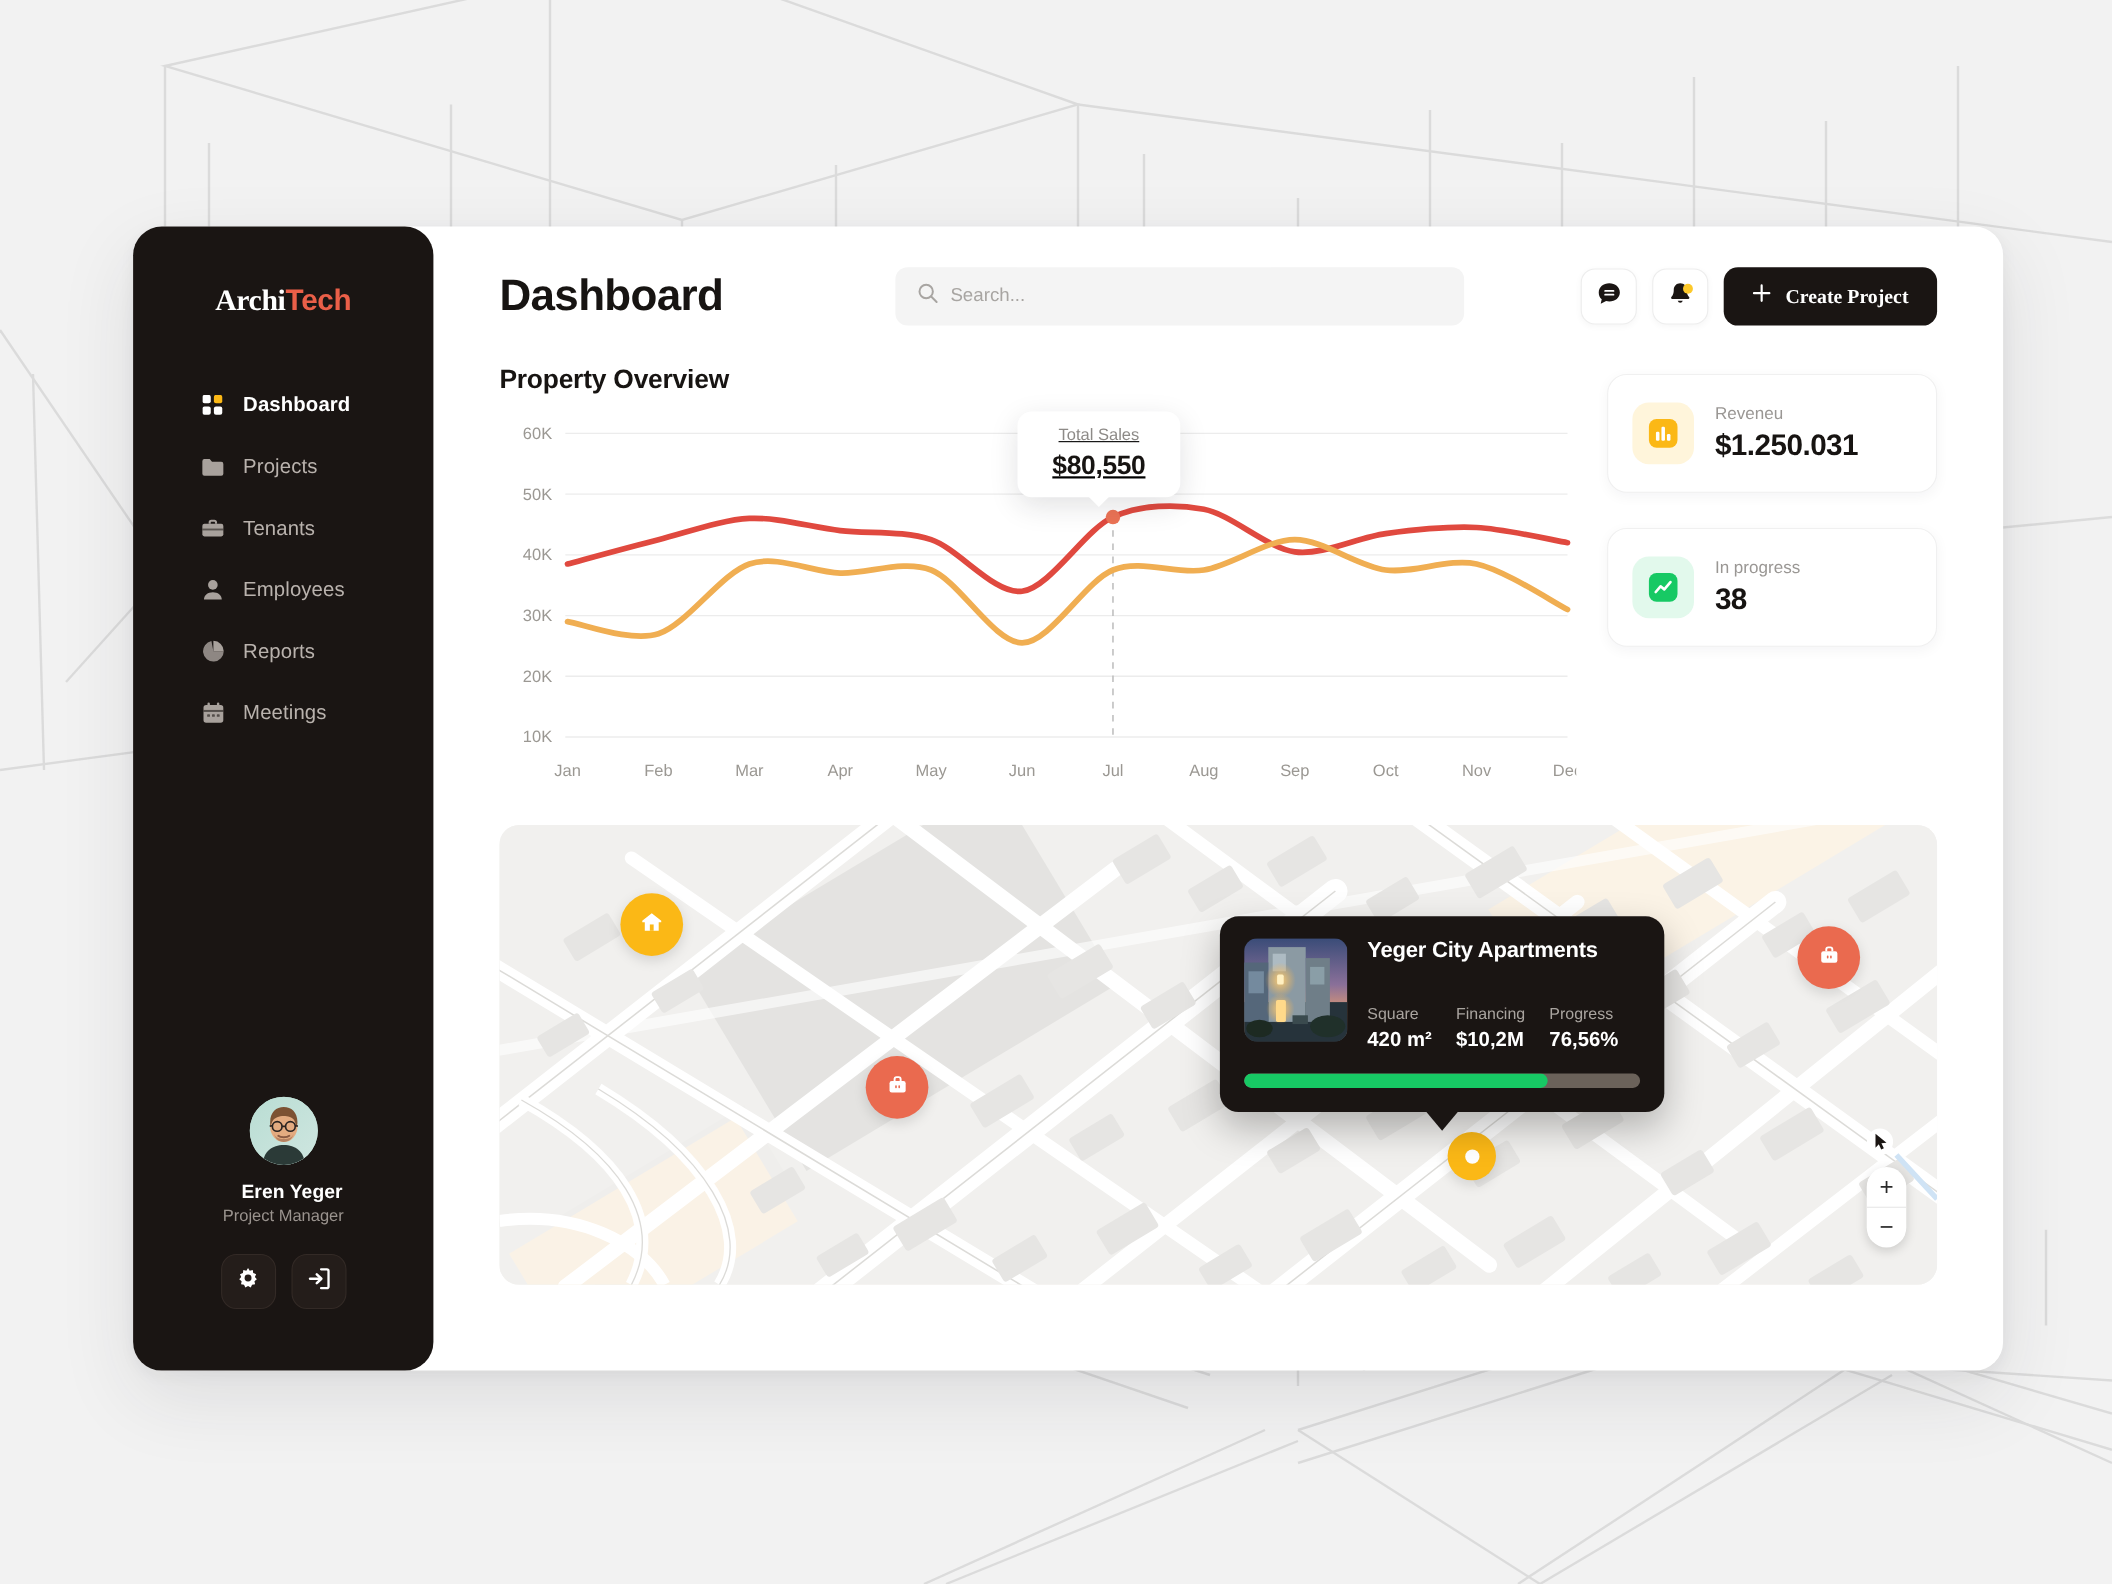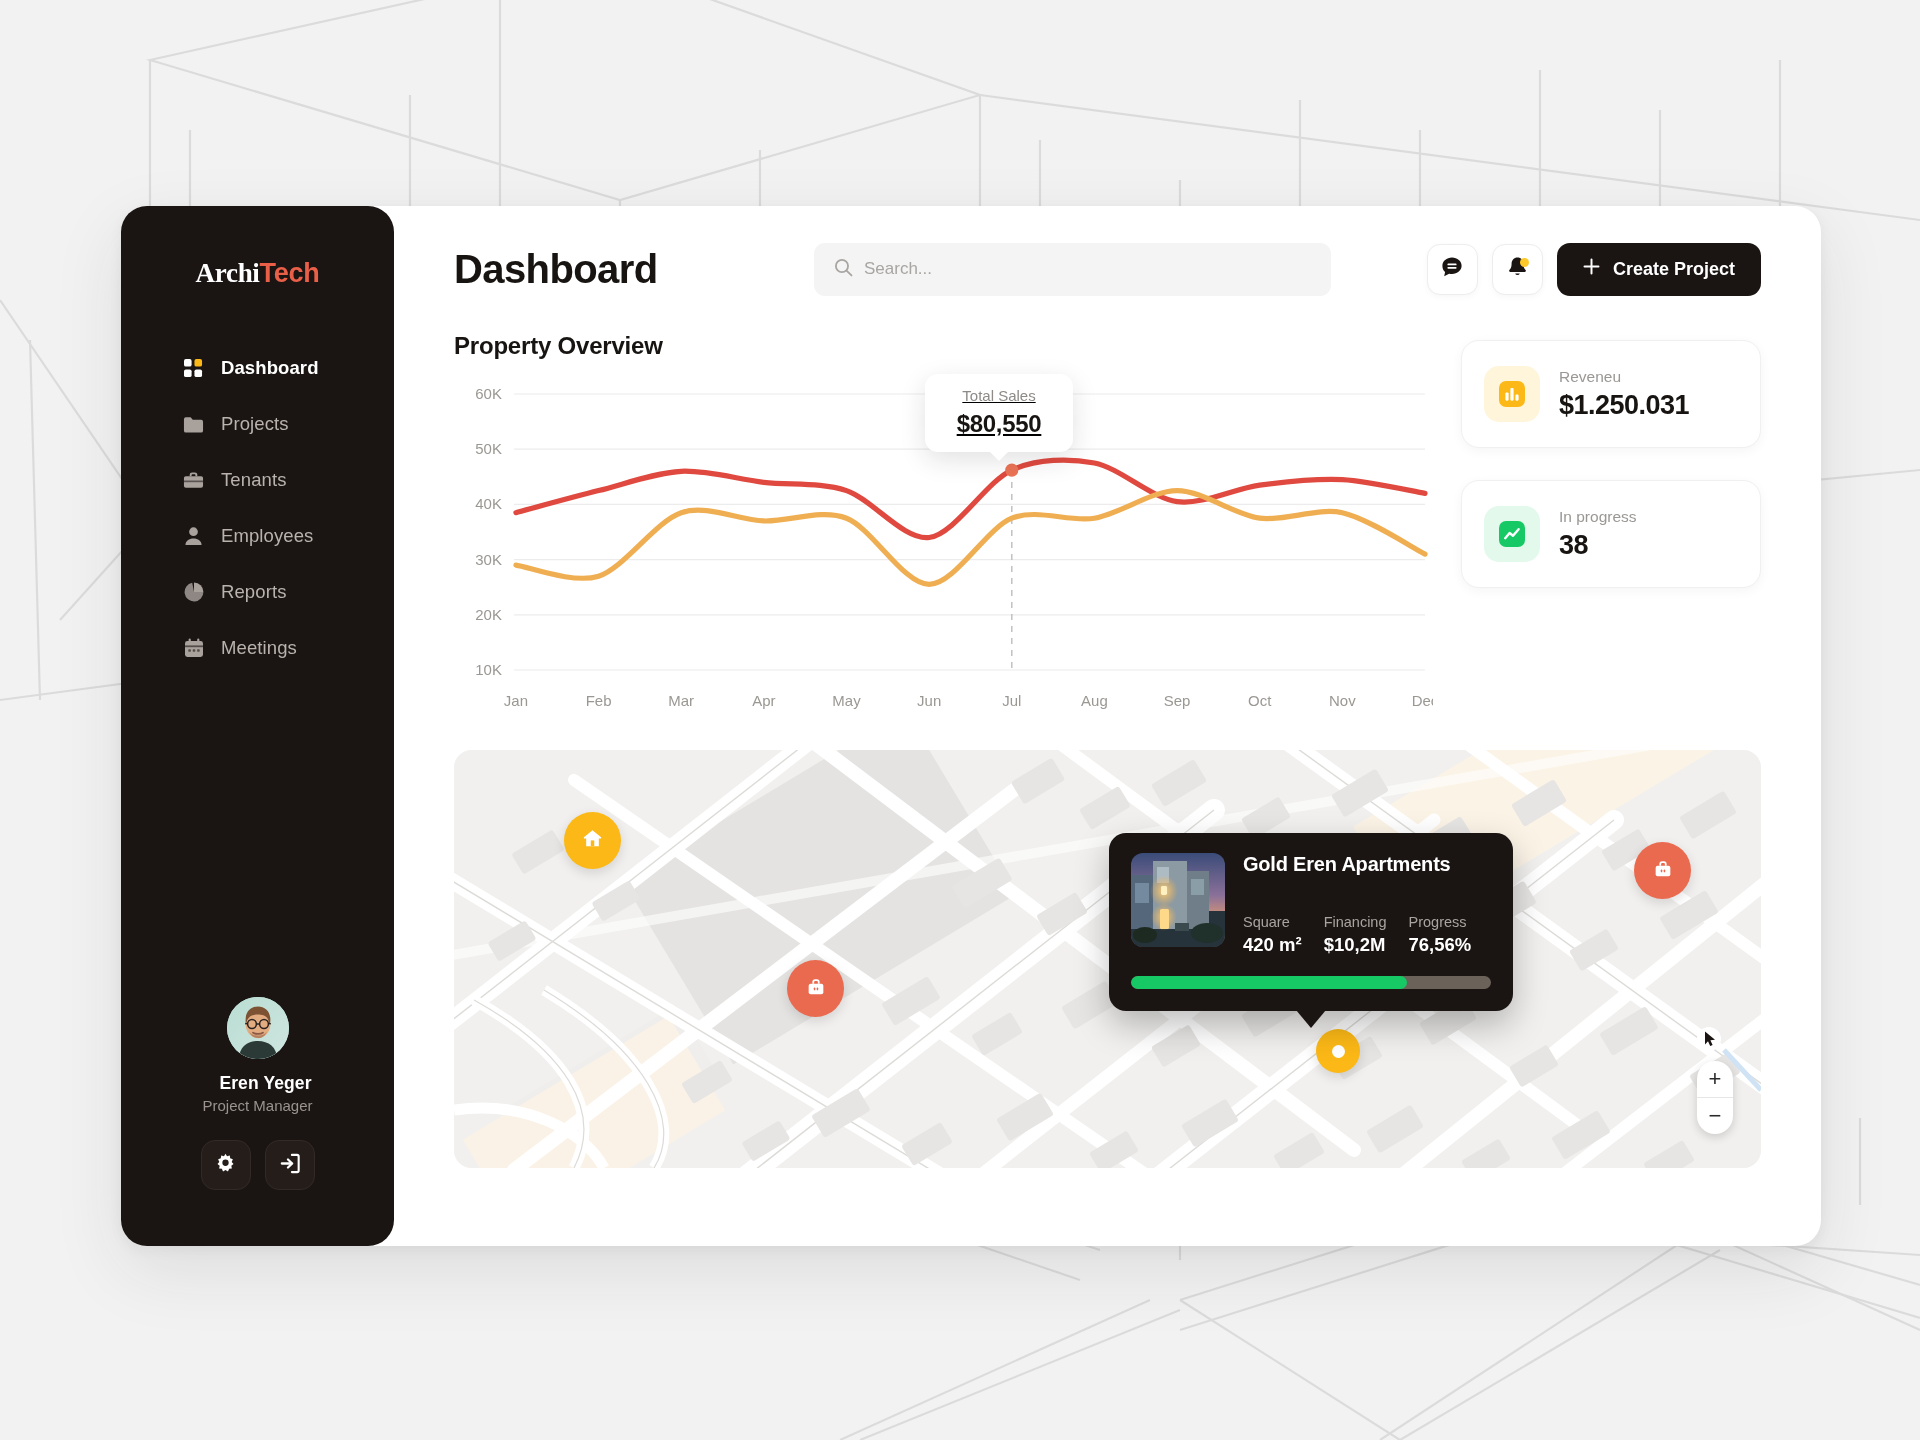--- a/index.html
+++ b/index.html
@@ -176,21 +176,21 @@
     height: 53px;
     background: #1a1513;
     color: #fff;
     border: none;
     border-radius: 13px;
     padding: 0 26px;
     display: flex; align-items: center; gap: 13px;
     font-size: 18px;
     font-weight: bold;
     cursor: pointer;
-    font-family: Liberation Sans, sans-serif;
+    font-family: Liberation Serif, serif;
   }
 
   
   .content-row { display: flex; gap: 28px; align-items: flex-start; }
   .chart-panel { flex: 1; position: relative; }
   .section-title {
     font-size: 24px;
     font-weight: bold;
     color: #171412;
     letter-spacing: -.2px;
@@ -811,21 +811,21 @@
             <ellipse cx="33" cy="64" rx="13" ry="14" fill="url(#glow)"></ellipse>
             <rect x="30" y="33" width="6" height="9" rx="1.4" fill="#fff0c2"></rect>
             <rect x="29" y="56" width="9" height="20" rx="1.6" fill="#ffd98a"></rect>
 
             <ellipse cx="14" cy="82" rx="12" ry="8" fill="#1d2a22"></ellipse>
             <ellipse cx="76" cy="80" rx="16" ry="10" fill="#20302a"></ellipse>
             <rect x="44" y="70" width="14" height="8" fill="#3a4a4e"></rect>
           </svg>
         </div>
         <div>
-          <div class="popup-name">Gold Eren Apartments</div>
+          <div class="popup-name">Yeger City Apartments</div>
           <div class="popup-stats">
             <div>
               <div class="ps-label">Square</div>
               <div class="ps-value">420 m²</div>
             </div>
             <div>
               <div class="ps-label">Financing</div>
               <div class="ps-value">$10,2M</div>
             </div>
             <div>

